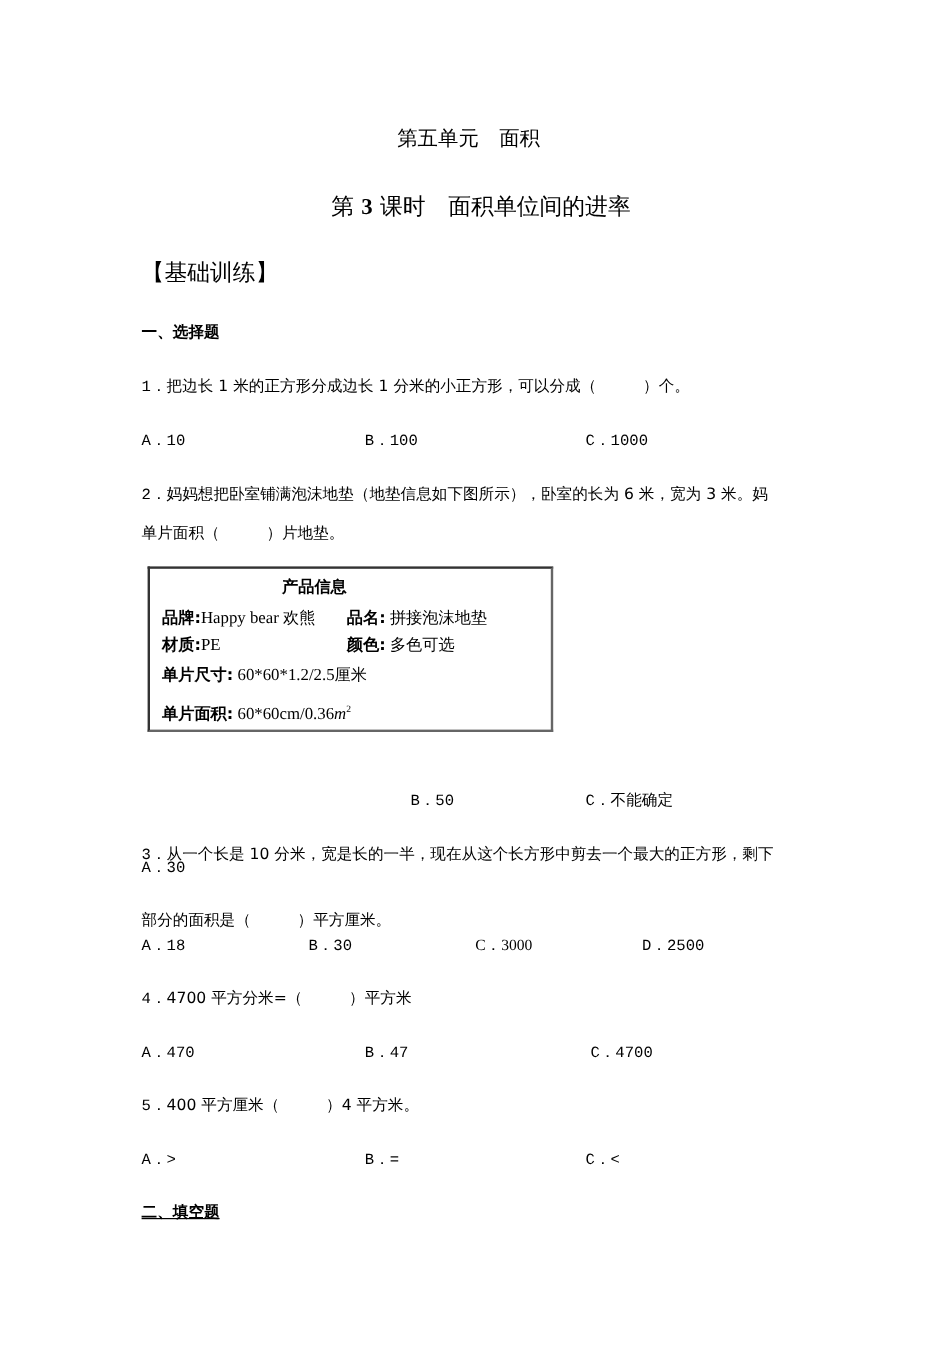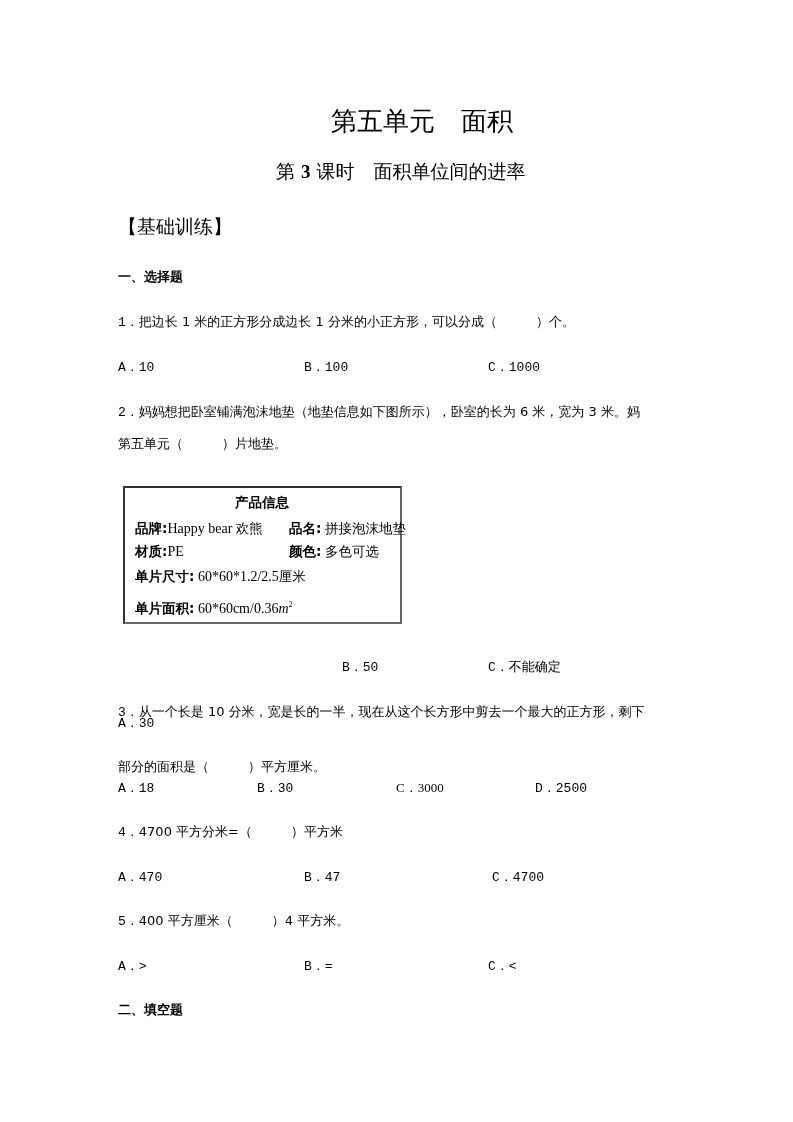--- a/index.html
+++ b/index.html
@@ -1,28 +1,28 @@
 <!DOCTYPE html>
 <html><head>
 <meta charset="utf-8">
 <style>
   html, body { margin: 0; padding: 0; background: #ffffff; }
   body { width: 793px; height: 1122px; position: relative; overflow: hidden; color: #000; }
   .abs { position: absolute; white-space: nowrap; }
-  .title { font-family: "DejaVu Serif", "Liberation Serif", serif; font-size: 26px; font-weight: normal; }
+  .title { font-family: "DejaVu Serif", "Liberation Serif", serif; font-size: 17px; font-weight: normal; }
   .subtitle { font-family: "DejaVu Serif", "Liberation Serif", serif; font-size: 19px; text-align: right; }
   .subtitle b { font-family: "Liberation Serif", serif; font-weight: bold; }
   .bracket-head { font-family: "DejaVu Sans", sans-serif; font-size: 19px; }
   .section { font-family: "DejaVu Sans", sans-serif; font-size: 13px; font-weight: bold; }
   .q { font-family: "DejaVu Sans", sans-serif; font-size: 13px; }
   .q .num, .opt { font-family: "Liberation Mono", monospace; }
   .opt { font-size: 13px; }
   .opt .cn { font-family: "DejaVu Sans", sans-serif; }
   .infobox {
-    position: absolute; left: 123px; top: 486px; width: 279px; height: 138px;
+    position: absolute; left: 123px; top: 472px; width: 338px; height: 138px;
     border: 2px solid #333; border-right-color: #666; border-bottom-color: #666; box-sizing: border-box;
     font-family: "Liberation Serif", "DejaVu Serif", serif; font-size: 14px;
   }
   .infobox .row { position: absolute; white-space: nowrap; }
   .infobox .lbl { font-family: "DejaVu Sans", sans-serif; font-weight: bold; font-size: 13.5px; }
   .infobox .cn { font-family: "DejaVu Sans", sans-serif; font-size: 13.5px; }
   .infobox sup { font-size: 8px; }
 </style>
 </head>
 <body>
@@ -44,21 +44,21 @@
   <div class="abs q" style="left:118px; top:313px;">
     <span class="num">1．</span><span>把边长 1 米的正方形分成边长 1 分米的小正方形，可以分成（　　　）个。</span>
   </div>
   <div class="abs opt" style="left:118px; top:358px;">A．10</div>
   <div class="abs opt" style="left:304px; top:358px;">B．100</div>
   <div class="abs opt" style="left:488px; top:358px;">C．1000</div>
 
   <div class="abs q" style="left:118px; top:403px;">
     <span class="num">2．</span><span>妈妈想把卧室铺满泡沫地垫（地垫信息如下图所示），卧室的长为 6 米，宽为 3 米。妈</span>
   </div>
-  <div class="abs q" style="left:118px; top:435px;">第五单元（　　　）片地垫。</div>
+  <div class="abs q" style="left:118px; top:435px;">单片面积（　　　）片地垫。</div>
 
   <div class="infobox">
     <div class="row lbl" style="left:110px; top:6px;">产品信息</div>
     <div class="row" style="left:10px; top:32px;">
       <span class="lbl">品牌:</span><span>Happy bear</span>
       <span class="cn">欢熊</span>
     </div>
     <div class="row" style="left:164px; top:32px;">
       <span class="lbl">品名:</span>
       <span class="cn">拼接泡沫地垫</span>
@@ -102,15 +102,15 @@
   <div class="abs opt" style="left:304px; top:868px;">B．47</div>
   <div class="abs opt" style="left:492px; top:868px;text-align:right;">C．4700</div>
 
   <div class="abs q" style="left:118px; top:912px;">
     <span class="num">5．</span><span>400 平方厘米（　　　）4 平方米。</span>
   </div>
   <div class="abs opt" style="left:118px; top:957px;">A．&gt;</div>
   <div class="abs opt" style="left:304px; top:957px;">B．=</div>
   <div class="abs opt" style="left:488px; top:957px;">C．&lt;</div>
 
-  <div class="abs section" style="left:118px; top:1001px;">二、填空题</div>
+  <div class="abs section" style="left:118px; top:1001px;text-decoration:underline;">二、填空题</div>
 
 </div>
 
 </body></html>

